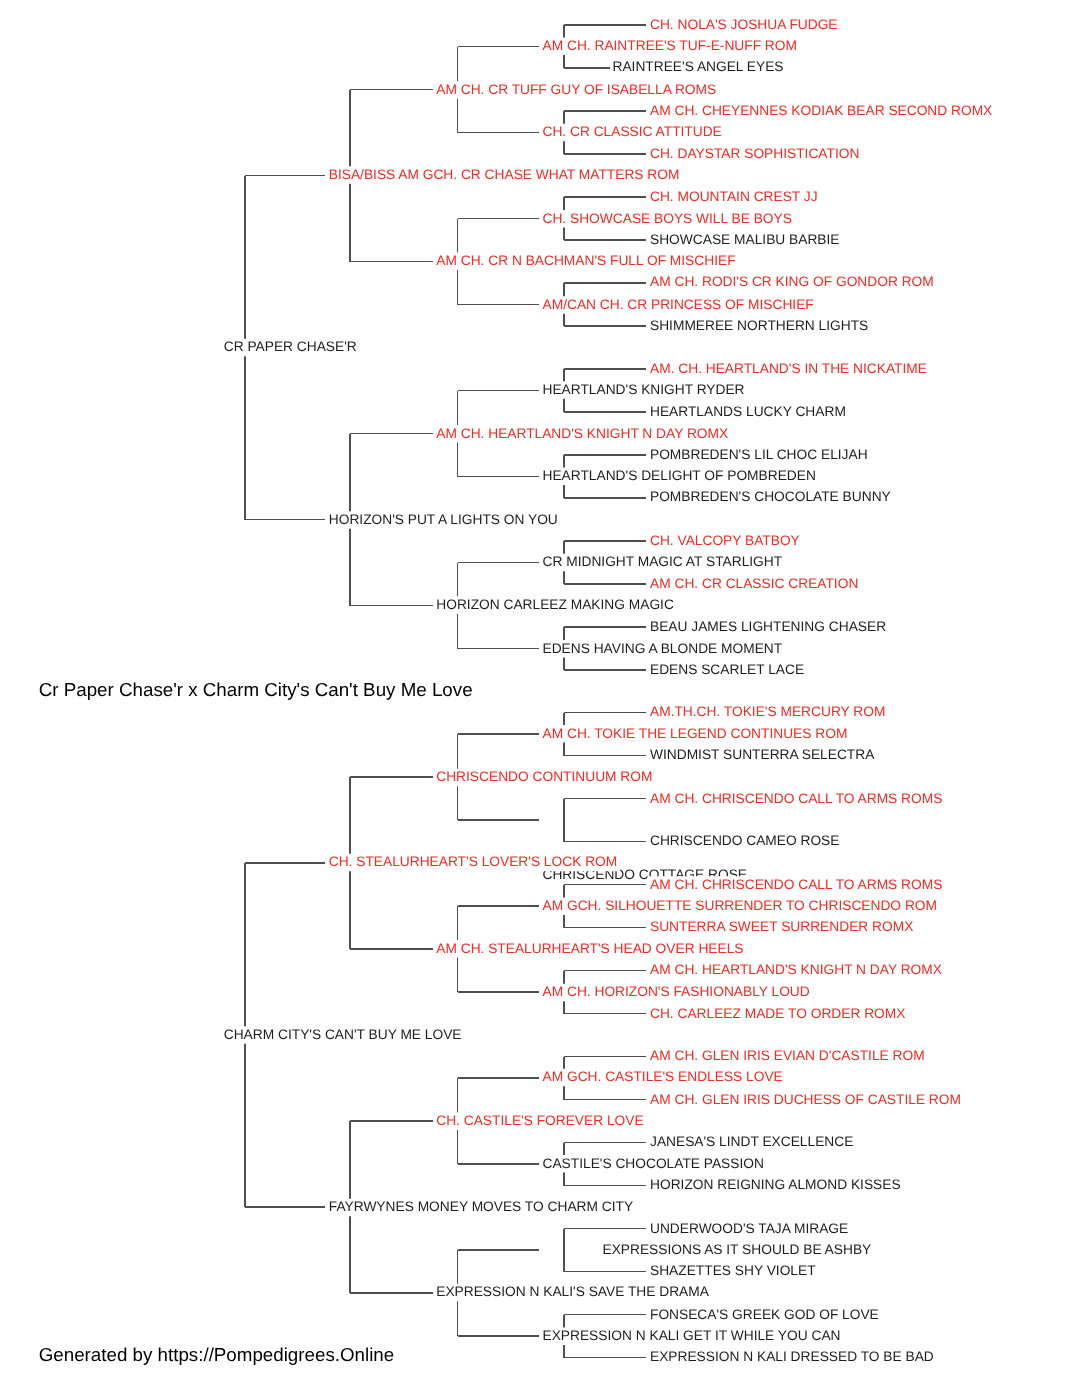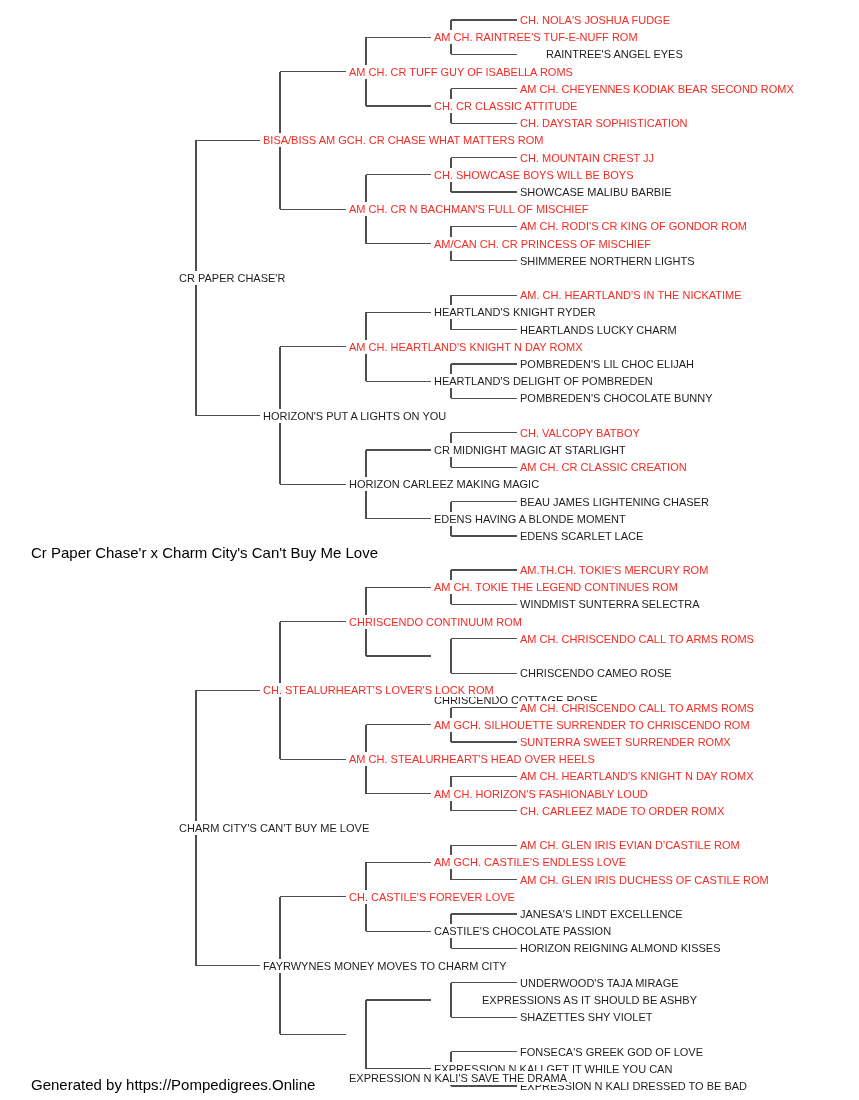--- a/index.html
+++ b/index.html
@@ -133,21 +133,21 @@
       <line x1="366" y1="1068.8" x2="431" y2="1068.8" stroke="#4f4f4f" stroke-width="1.2"></line>
       <line x1="280" y1="896.8" x2="280" y2="1034.4" stroke="#4f4f4f" stroke-width="1.2"></line>
       <line x1="280" y1="896.8" x2="346" y2="896.8" stroke="#4f4f4f" stroke-width="1.2"></line>
       <line x1="280" y1="1034.4" x2="346" y2="1034.4" stroke="#4f4f4f" stroke-width="1.2"></line>
       <line x1="196" y1="690.4" x2="196" y2="965.6" stroke="#4f4f4f" stroke-width="1.2"></line>
       <line x1="196" y1="690.4" x2="260" y2="690.4" stroke="#4f4f4f" stroke-width="1.2"></line>
       <line x1="196" y1="965.6" x2="260" y2="965.6" stroke="#4f4f4f" stroke-width="1.2"></line>
     </svg>
   <div id="nodes">
       <div class="node" style="left: 518px; top: 13px; color: rgb(245, 42, 34);">CH. NOLA'S JOSHUA FUDGE</div>
-      <div class="node" style="left: 544px; top: 47px; color: rgb(30, 30, 30);">RAINTREE'S ANGEL EYES</div>
+      <div class="node" style="left: 488px; top: 47px; color: rgb(30, 30, 30);">RAINTREE'S ANGEL EYES</div>
       <div class="node" style="left: 432px; top: 30px; color: rgb(245, 42, 34);">AM CH. RAINTREE'S TUF-E-NUFF ROM</div>
       <div class="node" style="left: 518px; top: 82px; color: rgb(245, 42, 34);">AM CH. CHEYENNES KODIAK BEAR SECOND ROMX</div>
       <div class="node" style="left: 518px; top: 116px; color: rgb(245, 42, 34);">CH. DAYSTAR SOPHISTICATION</div>
       <div class="node" style="left: 432px; top: 99px; color: rgb(245, 42, 34);">CH. CR CLASSIC ATTITUDE</div>
       <div class="node" style="left: 347px; top: 65px; color: rgb(245, 42, 34);">AM CH. CR TUFF GUY OF ISABELLA ROMS</div>
       <div class="node" style="left: 518px; top: 151px; color: rgb(245, 42, 34);">CH. MOUNTAIN CREST JJ</div>
       <div class="node" style="left: 518px; top: 185px; color: rgb(30, 30, 30);">SHOWCASE MALIBU BARBIE</div>
       <div class="node" style="left: 432px; top: 168px; color: rgb(245, 42, 34);">CH. SHOWCASE BOYS WILL BE BOYS</div>
       <div class="node" style="left: 518px; top: 219px; color: rgb(245, 42, 34);">AM CH. RODI'S CR KING OF GONDOR ROM</div>
       <div class="node" style="left: 518px; top: 254px; color: rgb(30, 30, 30);">SHIMMEREE NORTHERN LIGHTS</div>
@@ -191,19 +191,19 @@
       <div class="node" style="left: 518px; top: 907px; color: rgb(30, 30, 30);">JANESA'S LINDT EXCELLENCE</div>
       <div class="node" style="left: 518px; top: 941px; color: rgb(30, 30, 30);">HORIZON REIGNING ALMOND KISSES</div>
       <div class="node" style="left: 432px; top: 924px; color: rgb(30, 30, 30);">CASTILE'S CHOCOLATE PASSION</div>
       <div class="node" style="left: 347px; top: 890px; color: rgb(245, 42, 34);">CH. CASTILE'S FOREVER LOVE</div>
       <div class="node" style="left: 518px; top: 976px; color: rgb(30, 30, 30);">UNDERWOOD'S TAJA MIRAGE</div>
       <div class="node" style="left: 518px; top: 1010px; color: rgb(30, 30, 30);">SHAZETTES SHY VIOLET</div>
       <div class="node" style="left: 432px; top: 993px; color: rgb(30, 30, 30); margin-left: 48px;">EXPRESSIONS AS IT SHOULD BE ASHBY</div>
       <div class="node" style="left: 518px; top: 1045px; color: rgb(30, 30, 30);">FONSECA'S GREEK GOD OF LOVE</div>
       <div class="node" style="left: 518px; top: 1079px; color: rgb(30, 30, 30);">EXPRESSION N KALI DRESSED TO BE BAD</div>
       <div class="node" style="left: 432px; top: 1062px; color: rgb(30, 30, 30);">EXPRESSION N KALI GET IT WHILE YOU CAN</div>
-      <div class="node" style="left: 347px; top: 1027px; color: rgb(30, 30, 30); margin-top: 44px;">EXPRESSION N KALI'S SAVE THE DRAMA</div>
+      <div class="node" style="left: 347px; top: 1027px; color: rgb(30, 30, 30);">EXPRESSION N KALI'S SAVE THE DRAMA</div>
       <div class="node" style="left: 261px; top: 959px; color: rgb(30, 30, 30);">FAYRWYNES MONEY MOVES TO CHARM CITY</div>
       <div class="node" style="left: 177px; top: 821px; color: rgb(30, 30, 30);">CHARM CITY'S CAN'T BUY ME LOVE</div>
     </div>
   <div class="corner-label center-label">Cr Paper Chase'r x Charm City's Can't Buy Me Love</div>
   <div class="corner-label footer-label">Generated by https://Pompedigrees.Online</div>
 </div>
 
 </body></html>

